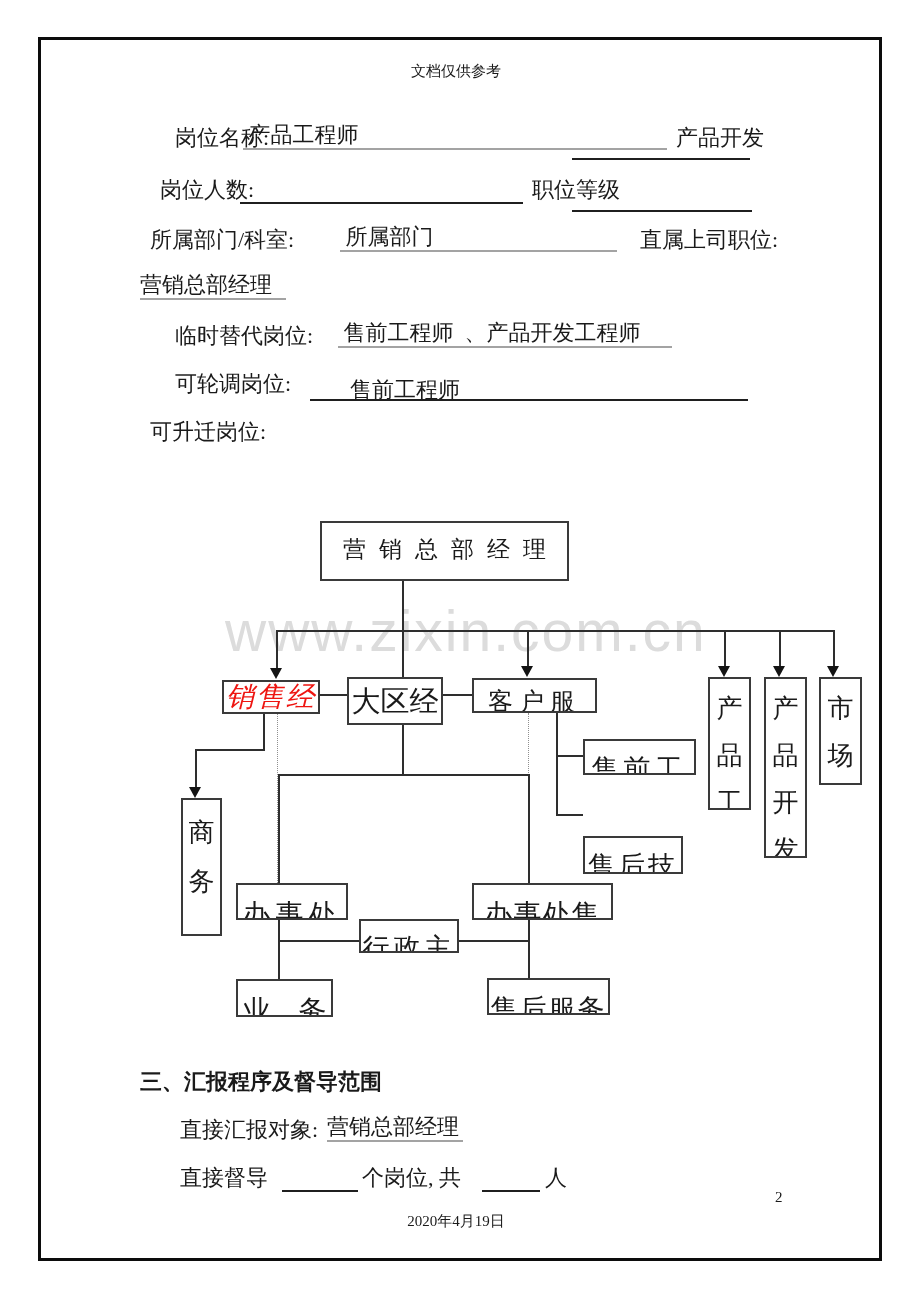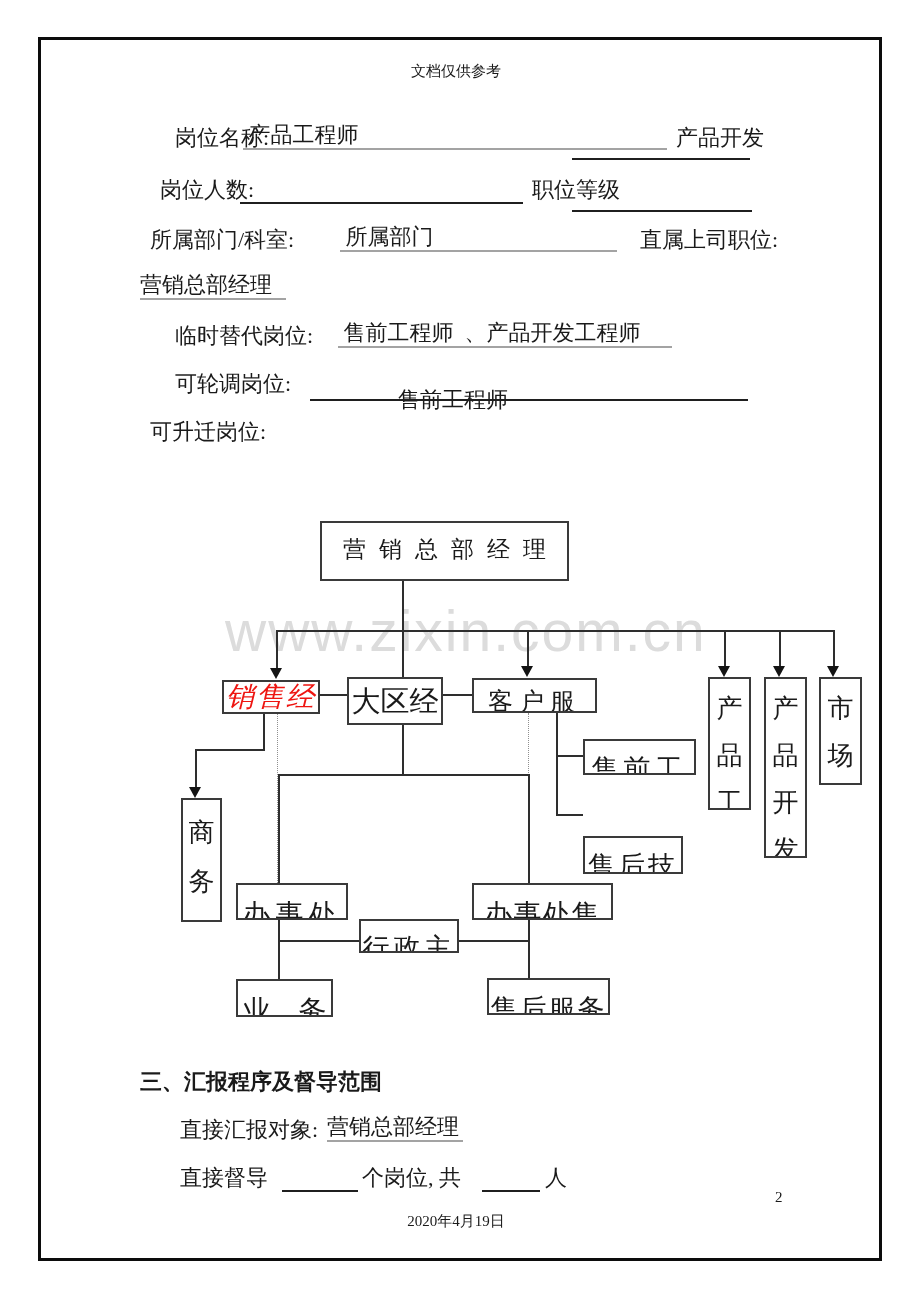--- a/index.html
+++ b/index.html
@@ -44,21 +44,21 @@
   <div class="t" style="left:150px;top:226px;">所属部门/科室:</div>
   <div class="ulv" style="left:340px;top:224px;width:277px;"> 所属部门</div>
   <div class="t" style="left:640px;top:226px;">直属上司职位:</div>
 
   <div class="ulv" style="left:140px;top:272px;width:146px;">营销总部经理</div>
 
   <div class="t" style="left:175px;top:322px;">临时替代岗位:</div>
   <div class="ulv" style="left:338px;top:320px;width:334px;"> 售前工程师  、产品开发工程师</div>
 
   <div class="t" style="left:175px;top:370px;">可轮调岗位:</div>
-  <div class="t" style="left:350px;top:386px;margin-left:48px;">售前工程师</div>
+  <div class="t" style="left:350px;top:376px;">售前工程师</div>
   <div class="ul" style="left:310px;top:370px;width:438px;height:29px;"></div>
 
   <div class="t" style="left:150px;top:418px;">可升迁岗位:</div>
 
 
   <div class="wm" style="left:225px;top:598px;color:#dcdcdc;">www.zixin.com.cn</div>
 
   <div class="vl" style="left:402px;top:581px;height:96px;"></div>
   <div class="hl" style="left:276px;top:630px;width:559px;"></div>
   <div class="vl" style="left:276px;top:630px;height:38px;"></div>
@@ -102,21 +102,21 @@
   <div class="box" style="left:222px;top:680px;width:98px;height:34px;font-size:28px;line-height:29px;letter-spacing:2px;color:#ee1511;font-style:italic;">销售经</div>
 
   <div class="box" style="left:347px;top:677px;width:96px;height:48px;font-size:29px;line-height:45px;">大区经</div>
 
   <div class="box" style="left:472px;top:678px;width:125px;height:35px;font-size:25px;line-height:26px;letter-spacing:6px;padding-top:9px;">客户服务</div>
 
   <div class="box" style="left:583px;top:739px;width:113px;height:36px;font-size:27px;line-height:28px;letter-spacing:5px;padding-top:14px;">售前工</div>
 
   <div class="box" style="left:583px;top:836px;width:100px;height:38px;font-size:27px;line-height:28px;letter-spacing:3px;padding-top:14px;">售后技</div>
 
-  <div class="box" style="left:181px;top:798px;width:41px;height:124px;font-size:26px;line-height:49px;padding-top:8px;">商务</div>
+  <div class="box" style="left:181px;top:798px;width:41px;height:138px;font-size:26px;line-height:49px;padding-top:8px;">商务</div>
 
   <div class="box" style="left:236px;top:883px;width:112px;height:37px;font-size:28px;line-height:29px;letter-spacing:5px;padding-top:15px;">办事处</div>
 
   <div class="box" style="left:472px;top:883px;width:141px;height:37px;font-size:28px;line-height:29px;letter-spacing:1px;padding-top:15px;">办事处售后</div>
 
   <div class="box" style="left:359px;top:919px;width:100px;height:34px;font-size:27px;line-height:28px;letter-spacing:4px;padding-top:13px;">行政主</div>
 
   <div class="box" style="left:236px;top:979px;width:97px;height:38px;font-size:28px;line-height:29px;padding-top:15px;">业　务</div>
 
   <div class="box" style="left:487px;top:978px;width:123px;height:37px;font-size:27px;line-height:28px;letter-spacing:2px;padding-top:15px;">售后服务</div>

